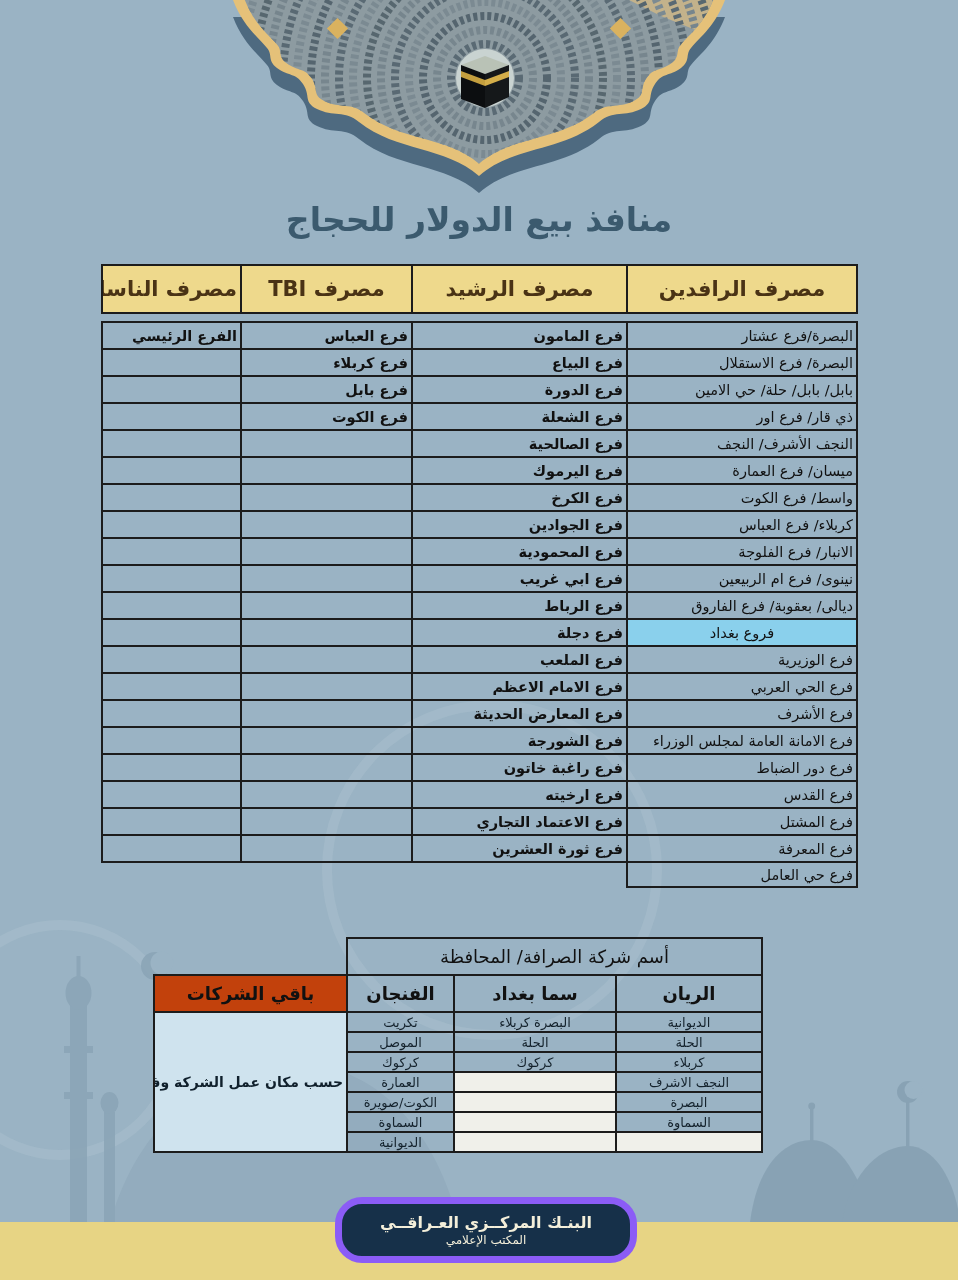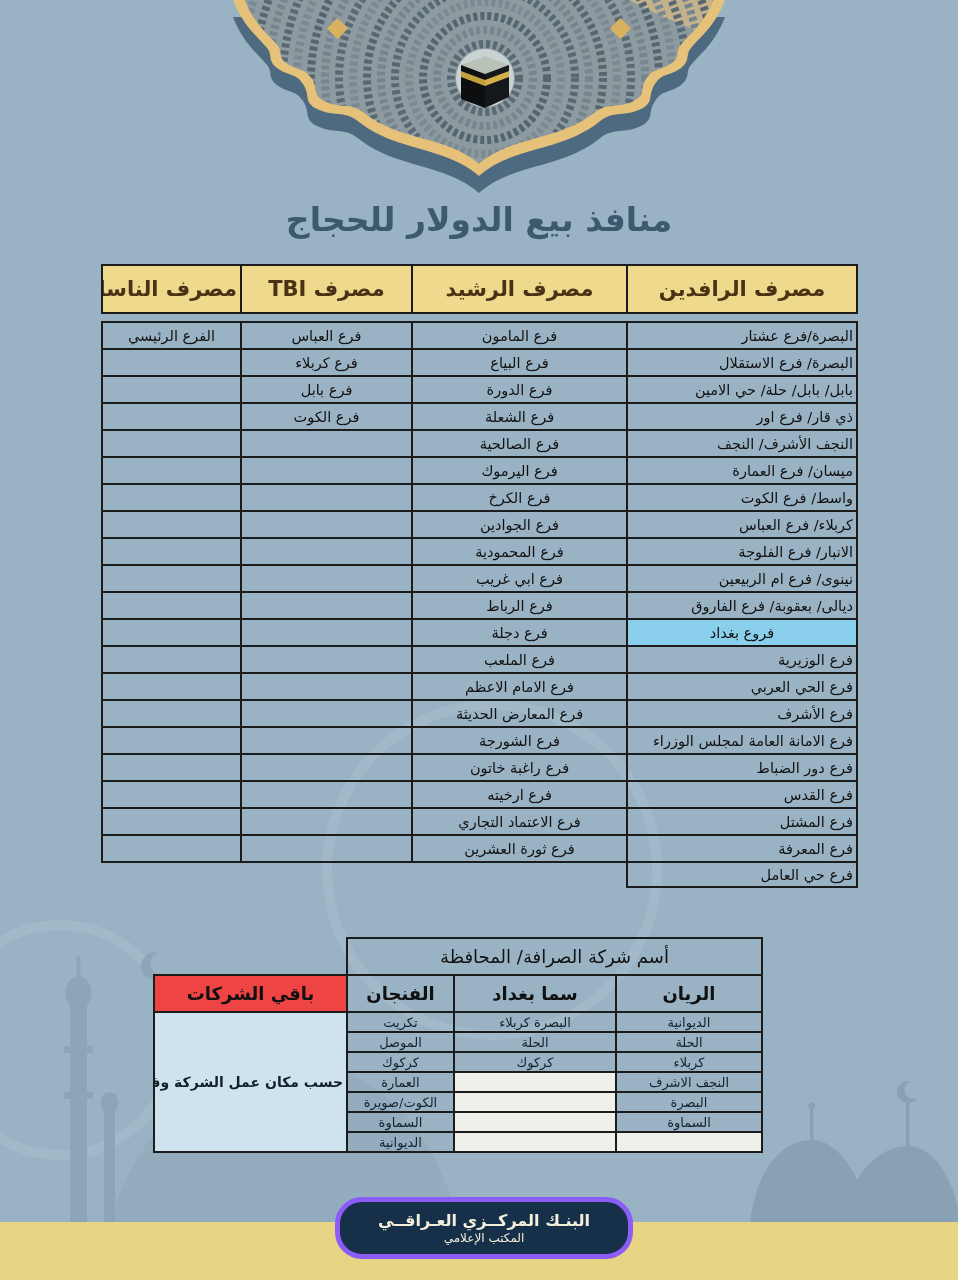--- a/index.html
+++ b/index.html
@@ -30,43 +30,43 @@
   .banks-head td{
     background:#eed98c;height:46px;text-align:center;vertical-align:middle;
     font-weight:bold;font-size:21px;color:#4a3315;
   }
   .head-gap{height:7px;}
   .banks-body{width:755px;}
   .banks-body tr{height:27px;}
   .banks-body tr.extra{height:25px;}
   .banks-body td{font-size:14.5px;color:#111;vertical-align:middle;}
   .banks-body td.col0{text-align:right;}
-  .banks-body td.col1,.banks-body td.col2,.banks-body td.col3{text-align:center;}
+  .banks-body td.col1,.banks-body td.col2,.banks-body td.col3{text-align:right;font-weight:bold;}
   .banks-body td.hl{background:#8ad0ec;font-weight:normal;text-align:center;}
   
   .exch-wrap{position:absolute;left:155px;top:937px;width:608px;direction:rtl;}
   .exch{width:608px;}
   .exch tr.toprow{height:37px;}
   .exch tr.headrow{height:37px;}
   .exch tr.datarow{height:20px;}
   .exch td{vertical-align:middle;text-align:center;}
   .exch td.topcell{font-weight:normal;font-size:18px;color:#111;}
   .exch td.hcell{font-weight:bold;font-size:18px;color:#111;}
-  .exch td.hbaqi{background:#ef4444;}
+  .exch td.hbaqi{background:#c2410c;}
   .exch td.xc0,.exch td.xc1,.exch td.xc2{font-size:13px;color:#14222c;}
   .exch td.white{background:#f0f0ea;}
   .exch td.baqi-note{
     background:#cfe3ee;font-weight:bold;font-size:14px;color:#10202c;
     text-align:center;vertical-align:middle;white-space:nowrap;
   }
   
   .footer-band{position:absolute;left:0;top:1222px;width:958px;height:58px;background:#e7d484;}
   .cb-banner{
     position:absolute;left:335px;top:1197px;width:288px;height:52px;
-    background:#163049;border:5px solid #8b5cf6;border-radius:27px;
+    background:#163049;border:7px solid #8b5cf6;border-radius:27px;
     display:flex;flex-direction:column;align-items:center;justify-content:center;
     color:#f4efda;z-index:5;
   }
   .cb-banner .l1{font-size:16px;font-weight:bold;line-height:1.25;}
   .cb-banner .l2{font-size:12px;font-weight:normal;line-height:1.25;}
   .cb-pt{position:absolute;width:15px;height:15px;background:#dab25f;transform:rotate(45deg);top:21px;z-index:4;}
   .cb-pt.left{left:330px;}
   .cb-pt.right{left:613px;}
 </style>
 </head>

